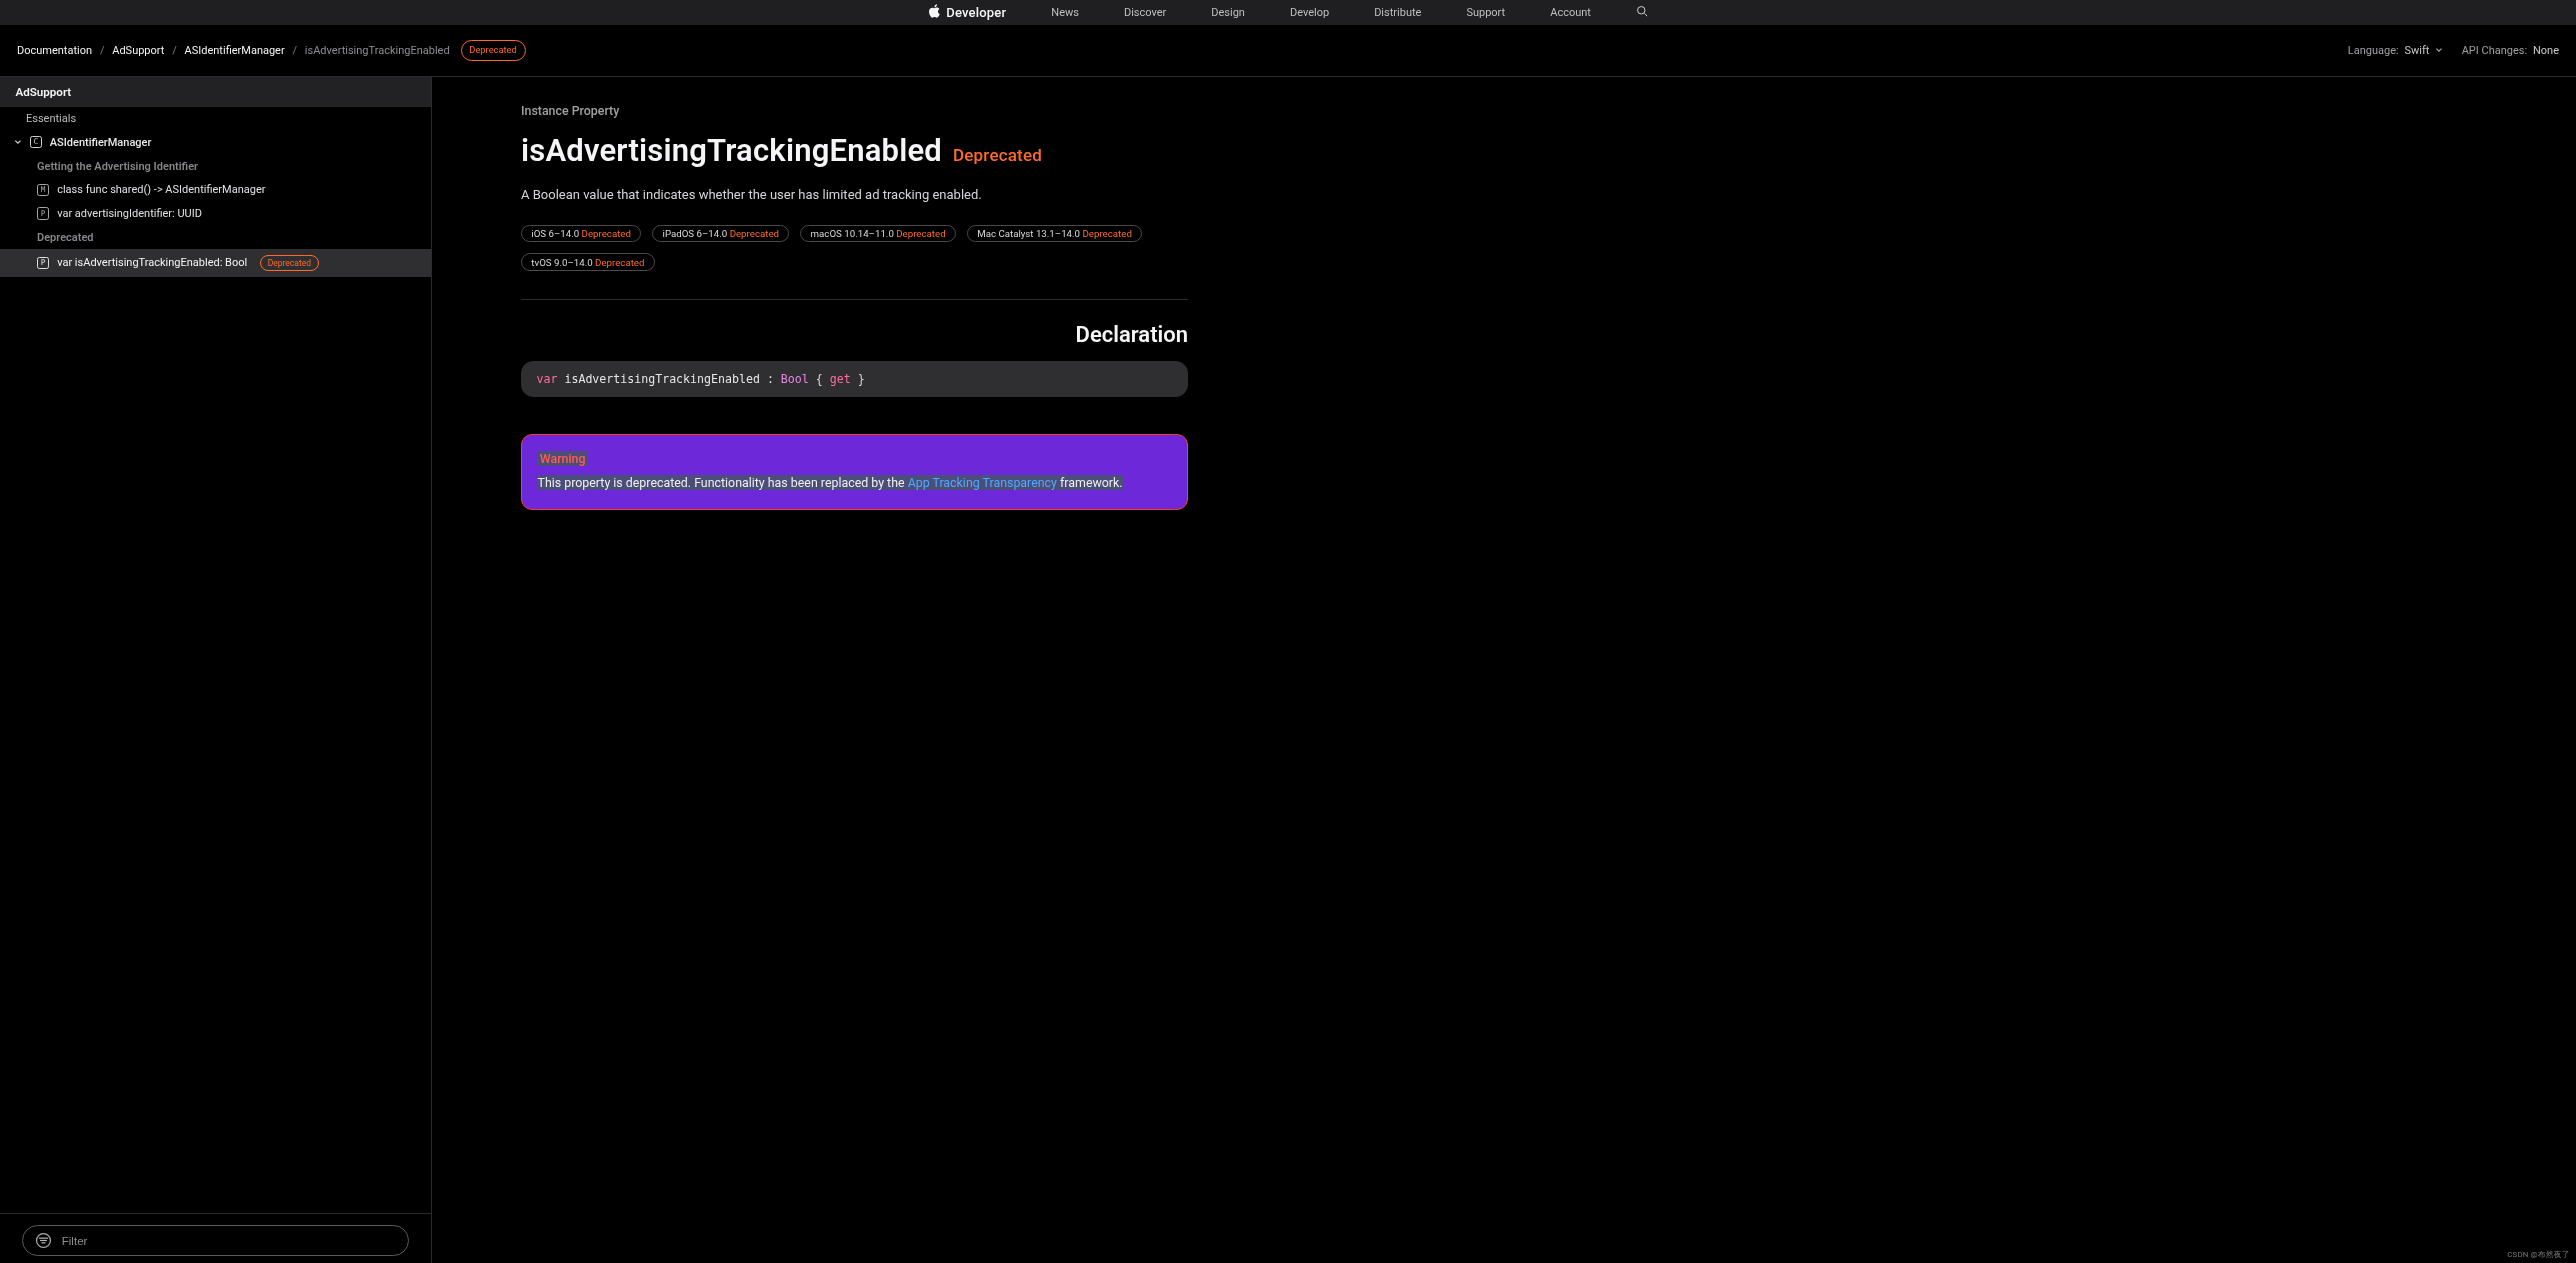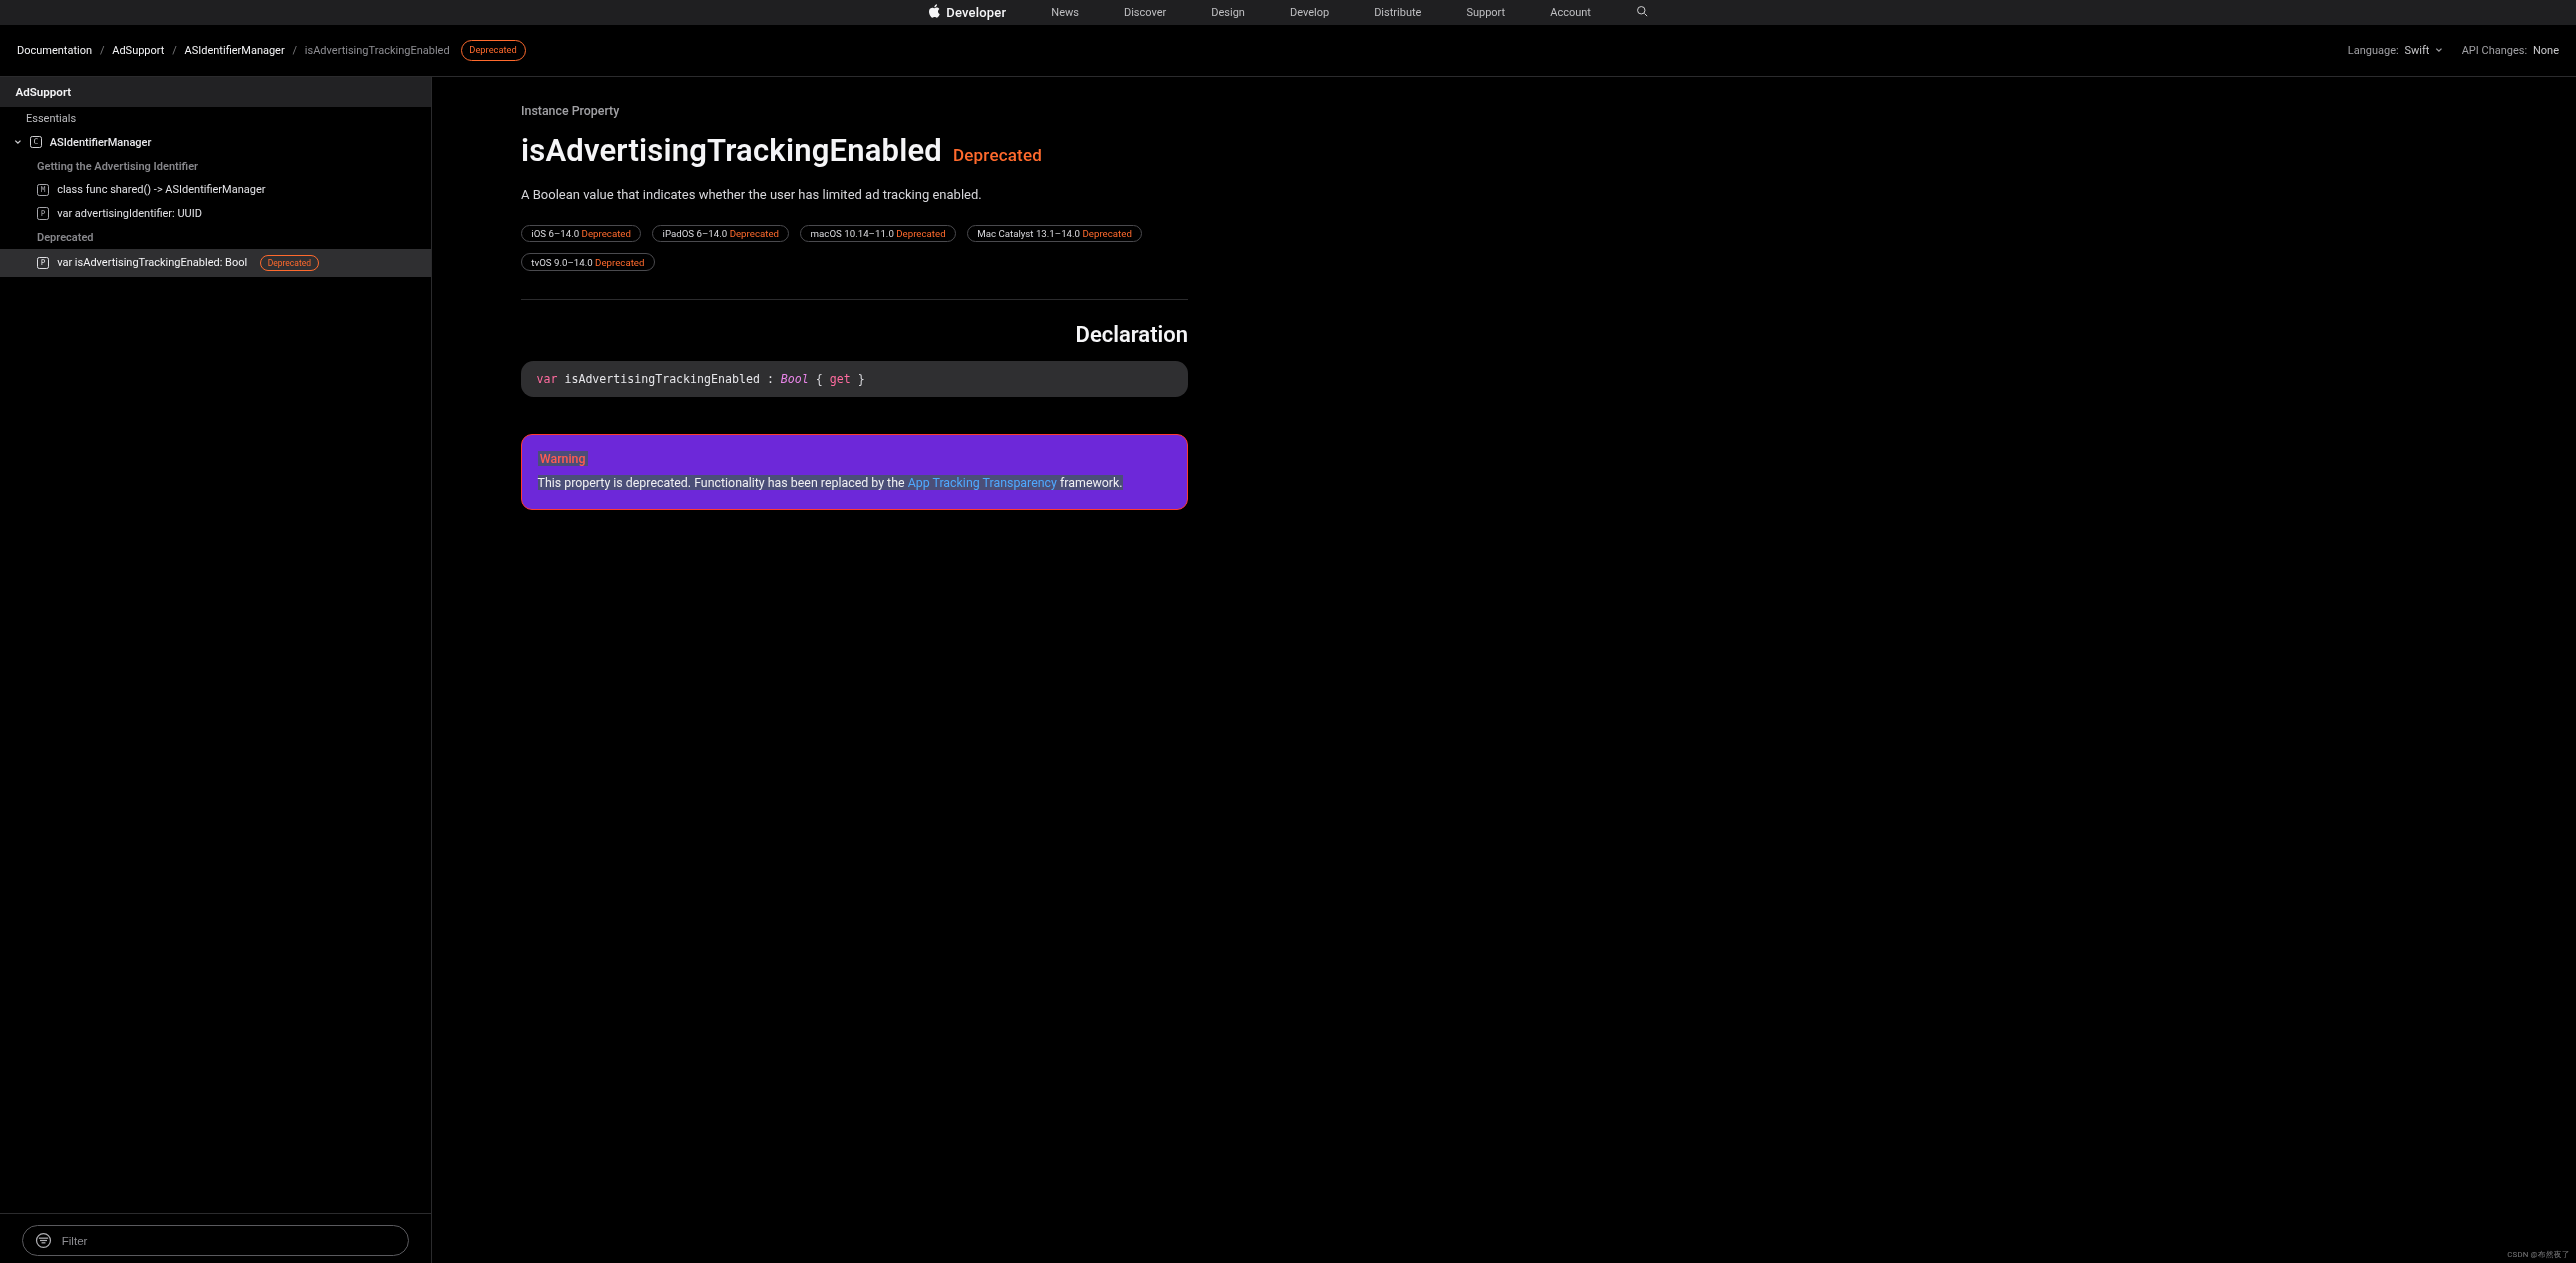--- a/index.html
+++ b/index.html
@@ -162,21 +162,21 @@
   }
   .pill .dep { color: #ff6a2d; }
   .rule { height: 0.8px; background: #2b2b2d; margin: 28px 0 22px 0; }
   h2.section { font-size: 22px; font-weight: 600; margin-bottom: 14px; text-align: right; }
   .codebox {
     background: #2f2f31; border-radius: 12.4px; padding: 11px 15.5px;
     font-family: ui-monospace, SFMono-Regular, Menlo, Consolas, monospace;
     font-size: 11.6px; color: #e6e6ea;
   }
   .codebox .kw { color: #ff6b9f; }
-  .codebox .typ { color: #e885e8; font-style: italic; }
+  .codebox .typ { color: #e885e8; }
   .codebox .br { color: #d6d6da; }
   .disc { margin-top: 37px; }
   .warnbox {
     border: 1.2px solid #ff3b30;
     border-radius: 11px;
     background: #6d28d9;
     padding: 14px 15.5px 17px 15.5px;
     margin-top: 15.5px;
     line-height: 1.55;
   }

